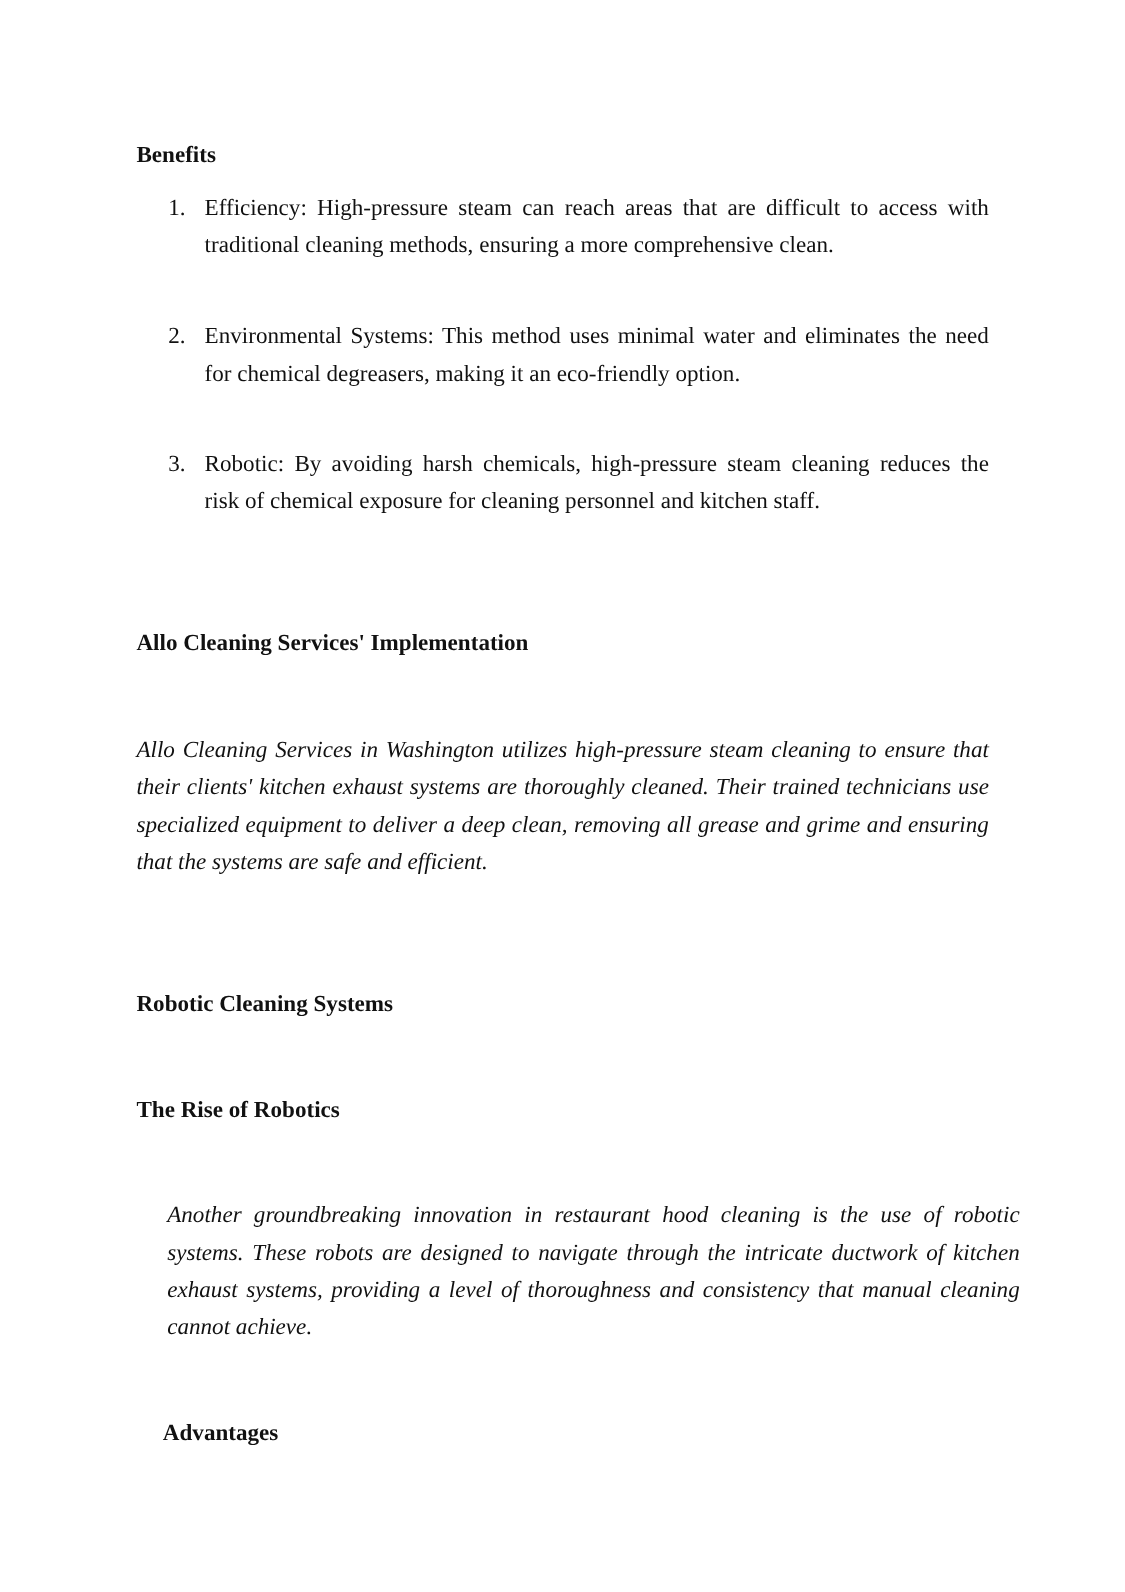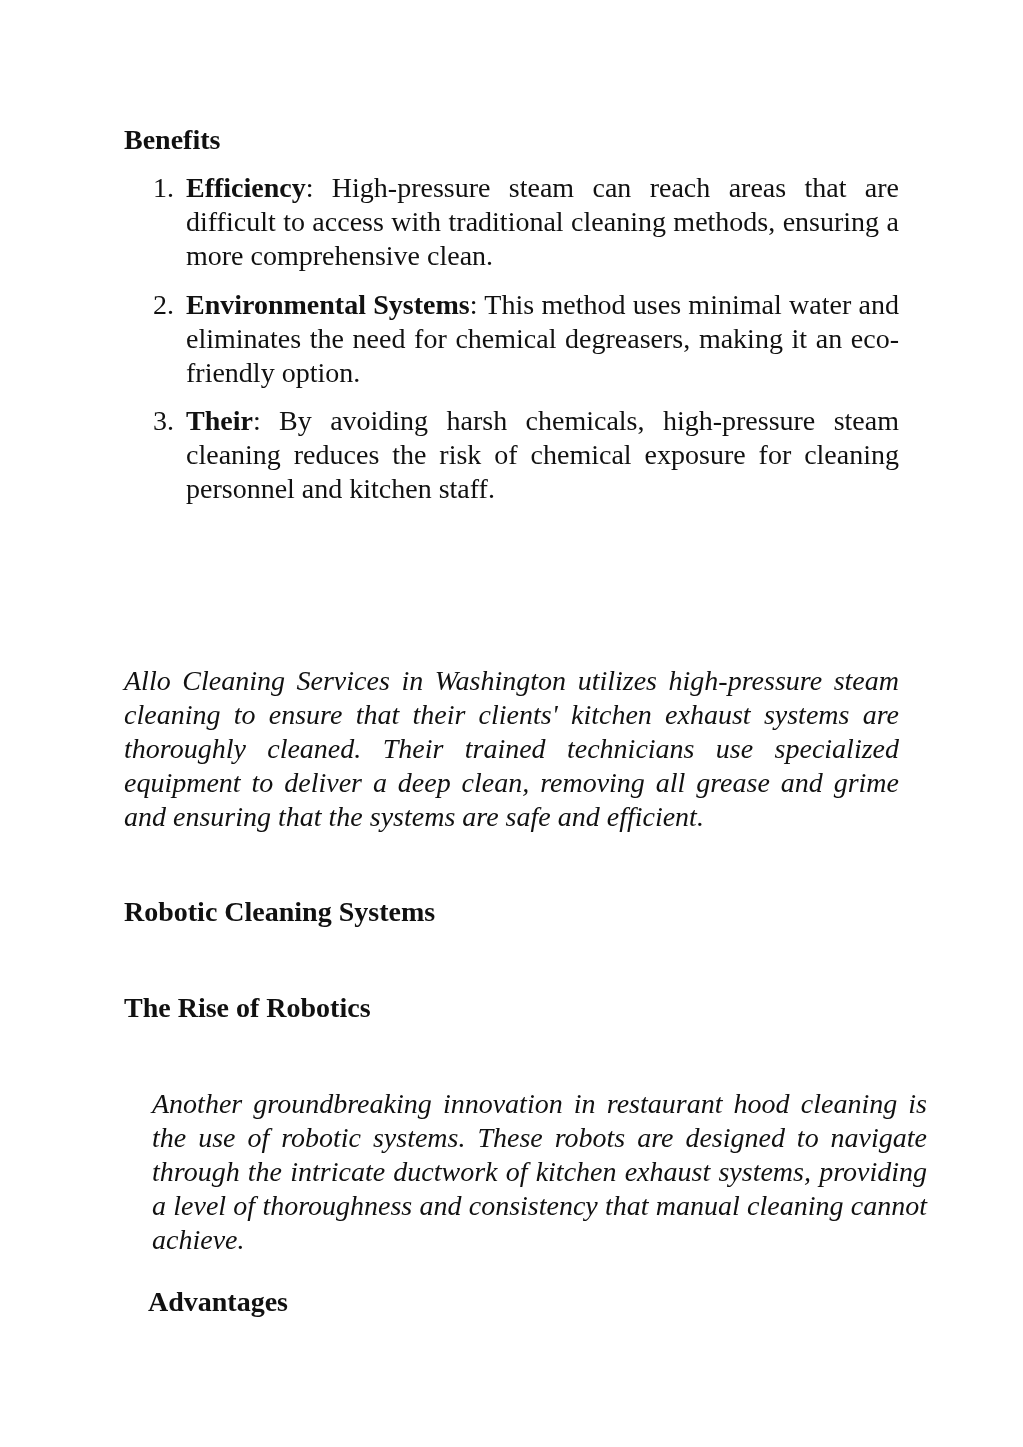--- a/index.html
+++ b/index.html
@@ -1,55 +1,56 @@
 <!DOCTYPE html>
 <html><head>
   <meta charset="utf-8">
   <style>
     html, body { margin: 0; padding: 0; background: #ffffff; }
     body { width: 1023px; height: 1447px; position: relative; overflow: hidden; }
     .page {
       position: absolute; left: 0; top: 0; width: 1023px; height: 1447px;
       font-family: "Liberation Serif", "DejaVu Serif", serif;
-      color: #111111; font-size: 28px; line-height: 34px;
+      color: #111111; font-size: 21px; line-height: 34px;
     }
     .h { position: absolute; left: 124px; font-weight: bold; white-space: nowrap; }
     .para {
       position: absolute; left: 124px; width: 775px;
       text-align: justify; text-align-last: left; font-style: italic;
     }
     .li {
       position: absolute; left: 186px; width: 713px;
       text-align: justify; text-align-last: left;
     }
     .num { position: absolute; left: -33px; top: 0; }
-    .term { font-weight: bold; }
+    .term { font-weight: normal; }
   </style>
 </head>
 <body>
 
 <div class="page">
 
   <div class="h" style="top:123px;">Benefits</div>
 
   <div>
     <div class="li" style="top:171px;">
       <span class="num">1.</span>
       <span class="term">Efficiency</span><span>: High-pressure steam can reach areas that are difficult to access with traditional cleaning methods, ensuring a more comprehensive clean.</span>
     </div>
     <div class="li" style="top:288px;">
       <span class="num">2.</span>
       <span class="term">Environmental Systems</span><span>: This method uses minimal water and eliminates the need for chemical degreasers, making it an eco-friendly option.</span>
     </div>
     <div class="li" style="top:404px;">
       <span class="num">3.</span>
-      <span class="term">Their</span><span>: By avoiding harsh chemicals, high-pressure steam cleaning reduces the risk of chemical exposure for cleaning personnel and kitchen staff.</span>
+      <span class="term">Robotic</span><span>: By avoiding harsh chemicals, high-pressure steam cleaning reduces the risk of chemical exposure for cleaning personnel and kitchen staff.</span>
     </div>
   </div>
 
+  <div class="h" style="top:567px;">Allo Cleaning Services' Implementation</div>
 
   <div class="para" style="top:664px;">Allo Cleaning Services in Washington utilizes high-pressure steam cleaning to ensure that their clients' kitchen exhaust systems are thoroughly cleaned. Their trained technicians use specialized equipment to deliver a deep clean, removing all grease and grime and ensuring that the systems are safe and efficient.</div>
 
   <div class="h" style="top:895px;">Robotic Cleaning Systems</div>
 
   <div class="h" style="top:991px;">The Rise of Robotics</div>
 
   <div class="para" style="top:1087px;margin-left:28px;">Another groundbreaking innovation in restaurant hood cleaning is the use of robotic systems. These robots are designed to navigate through the intricate ductwork of kitchen exhaust systems, providing a level of thoroughness and consistency that manual cleaning cannot achieve.</div>
 
   <div class="h" style="top:1285px;margin-left:24px;">Advantages</div>

